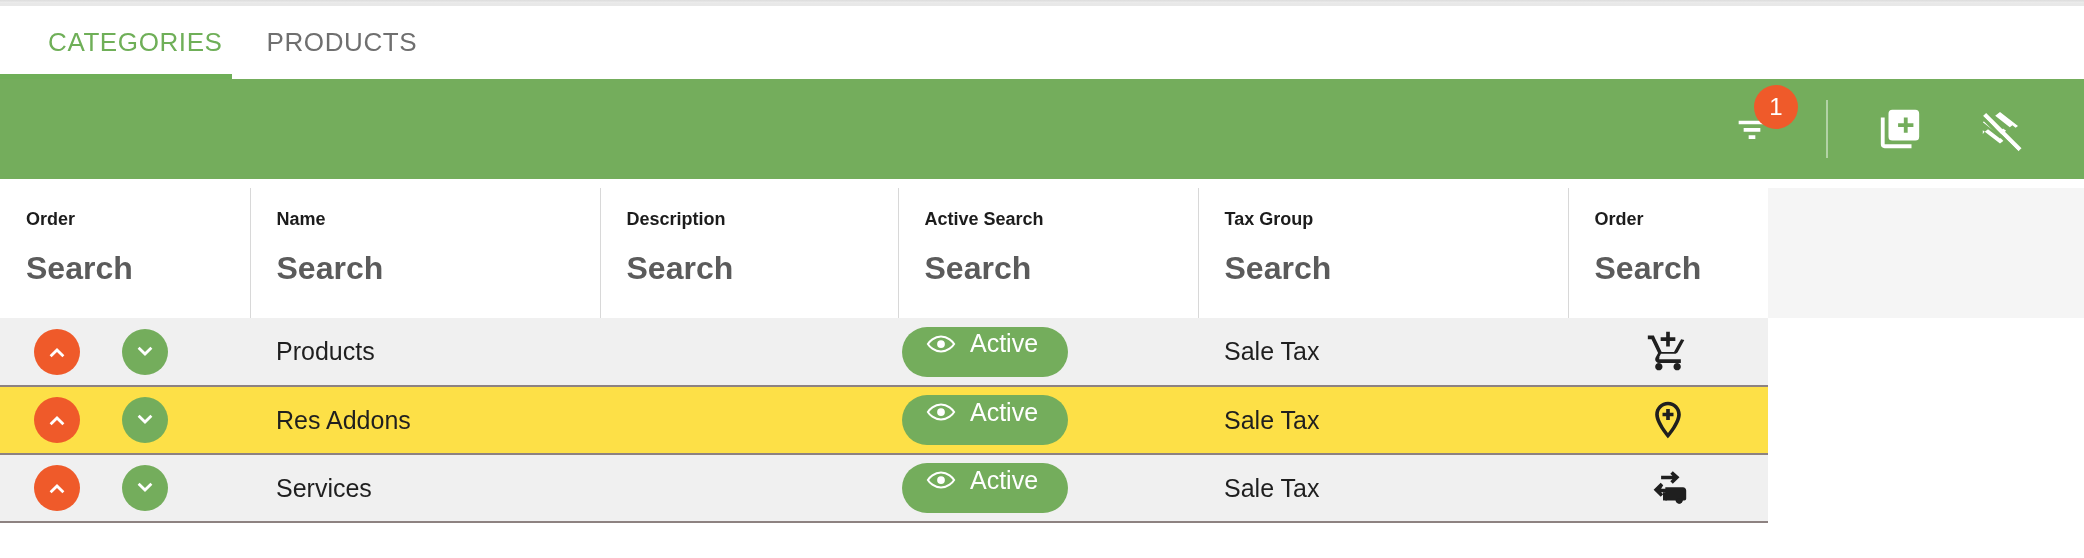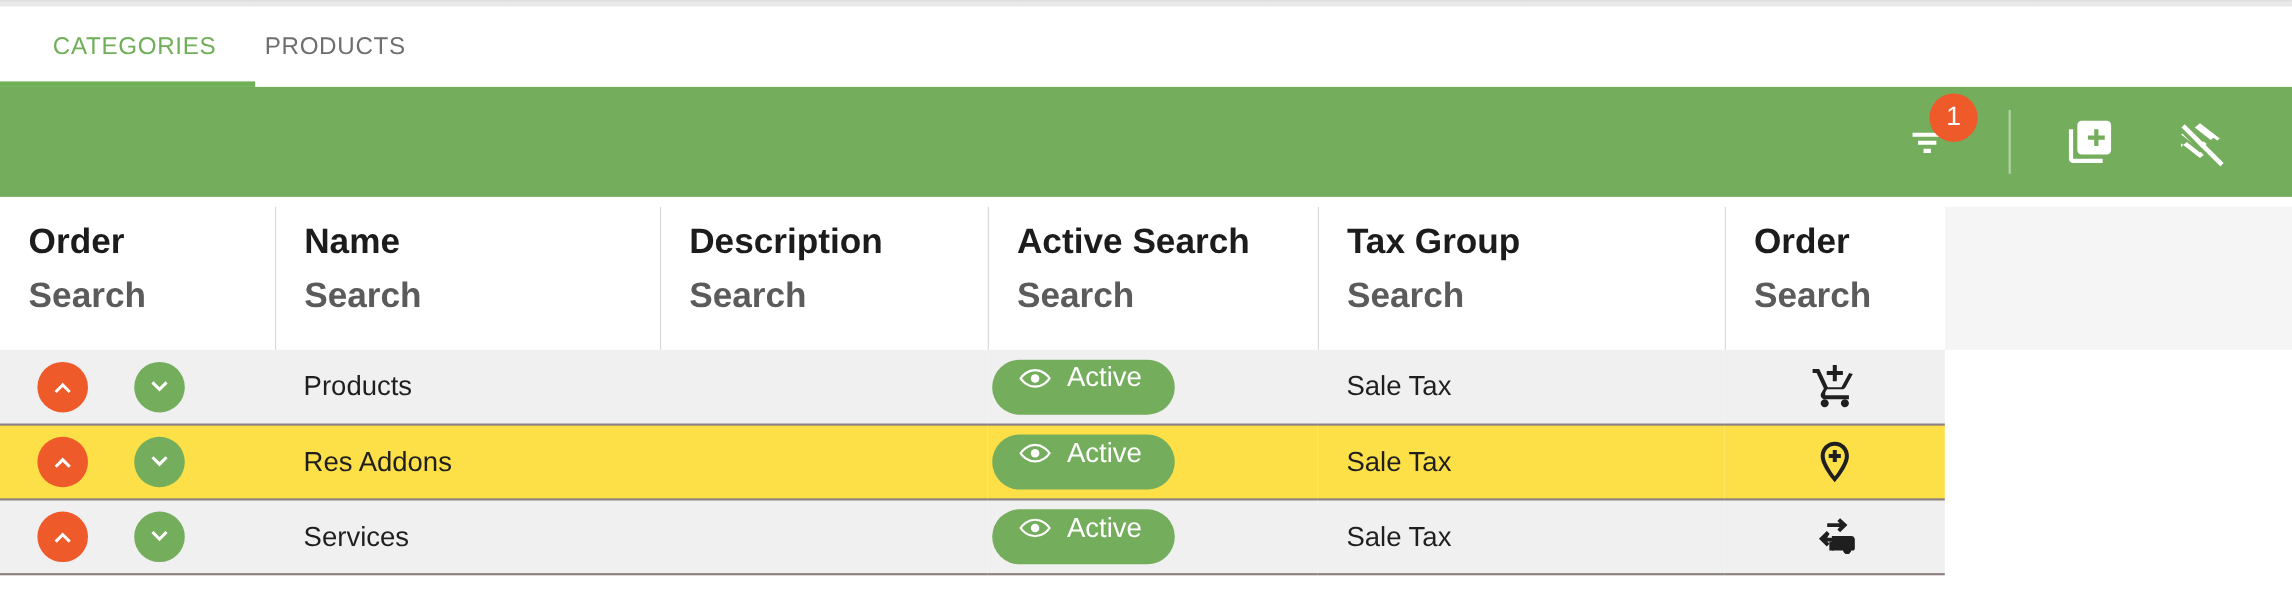--- a/index.html
+++ b/index.html
@@ -35,21 +35,21 @@
   .tabbar {
     position: absolute;
     left: 0; top: 6px;
     width: 2084px; height: 72px;
     background: #ffffff;
     display: flex;
     align-items: center;
     padding-left: 26px;
   }
   .tab {
-    font-size: 22px;
+    font-size: 26px;
     letter-spacing: 0.6px;
     color: #6f6f6f;
     padding: 0 22px;
     height: 72px;
     line-height: 72px;
     cursor: pointer;
     white-space: nowrap;
   }
   .tab.active { color: #6faf58; }
   .tab-underline {
@@ -118,21 +118,21 @@
   thead th {
     background: #ffffff;
     text-align: left;
     vertical-align: top;
     border-right: 1px solid #d8d8d8;
     padding: 14px 0 0 26px;
     height: 130px;
   }
   thead th:last-child { border-right: none; }
   .th-title {
-    font-size: 32px;
+    font-size: 18px;
     font-weight: bold;
     color: #1c1c1c;
     line-height: 34px;
     margin-bottom: 16px;
   }
   .th-search {
     font-size: 32px;
     color: #5b5b5b;
     line-height: 32px;
     cursor: text;

